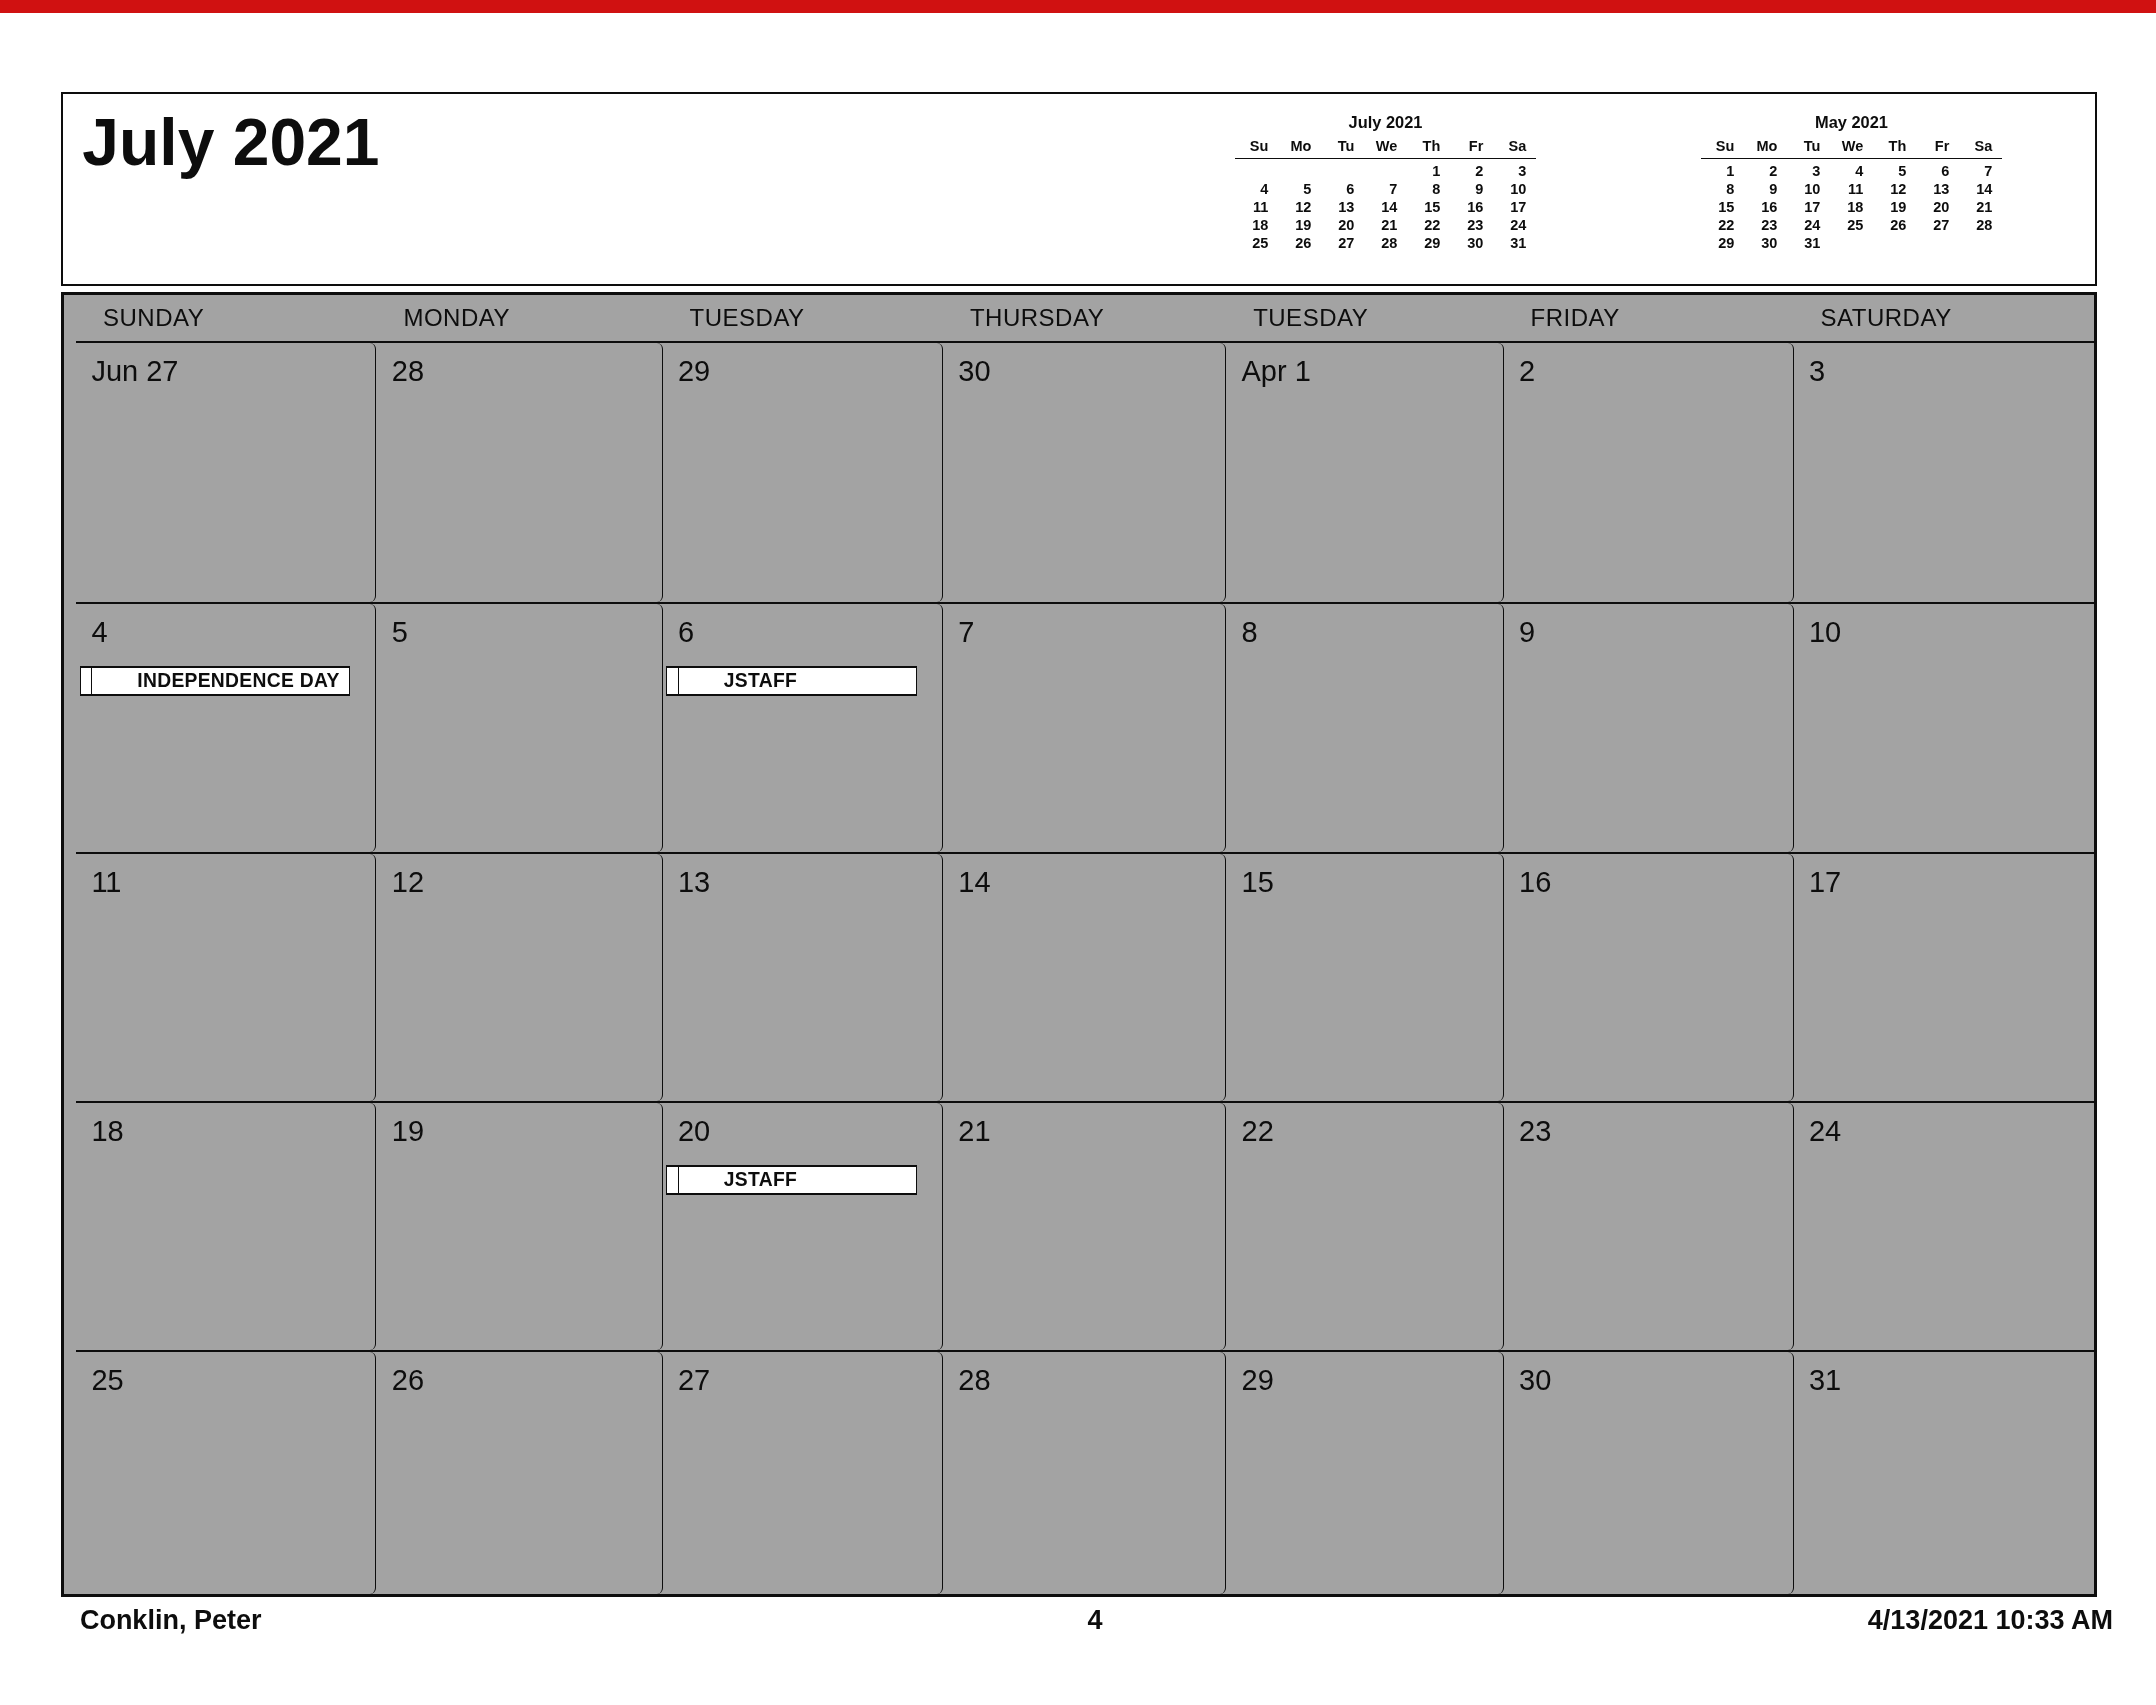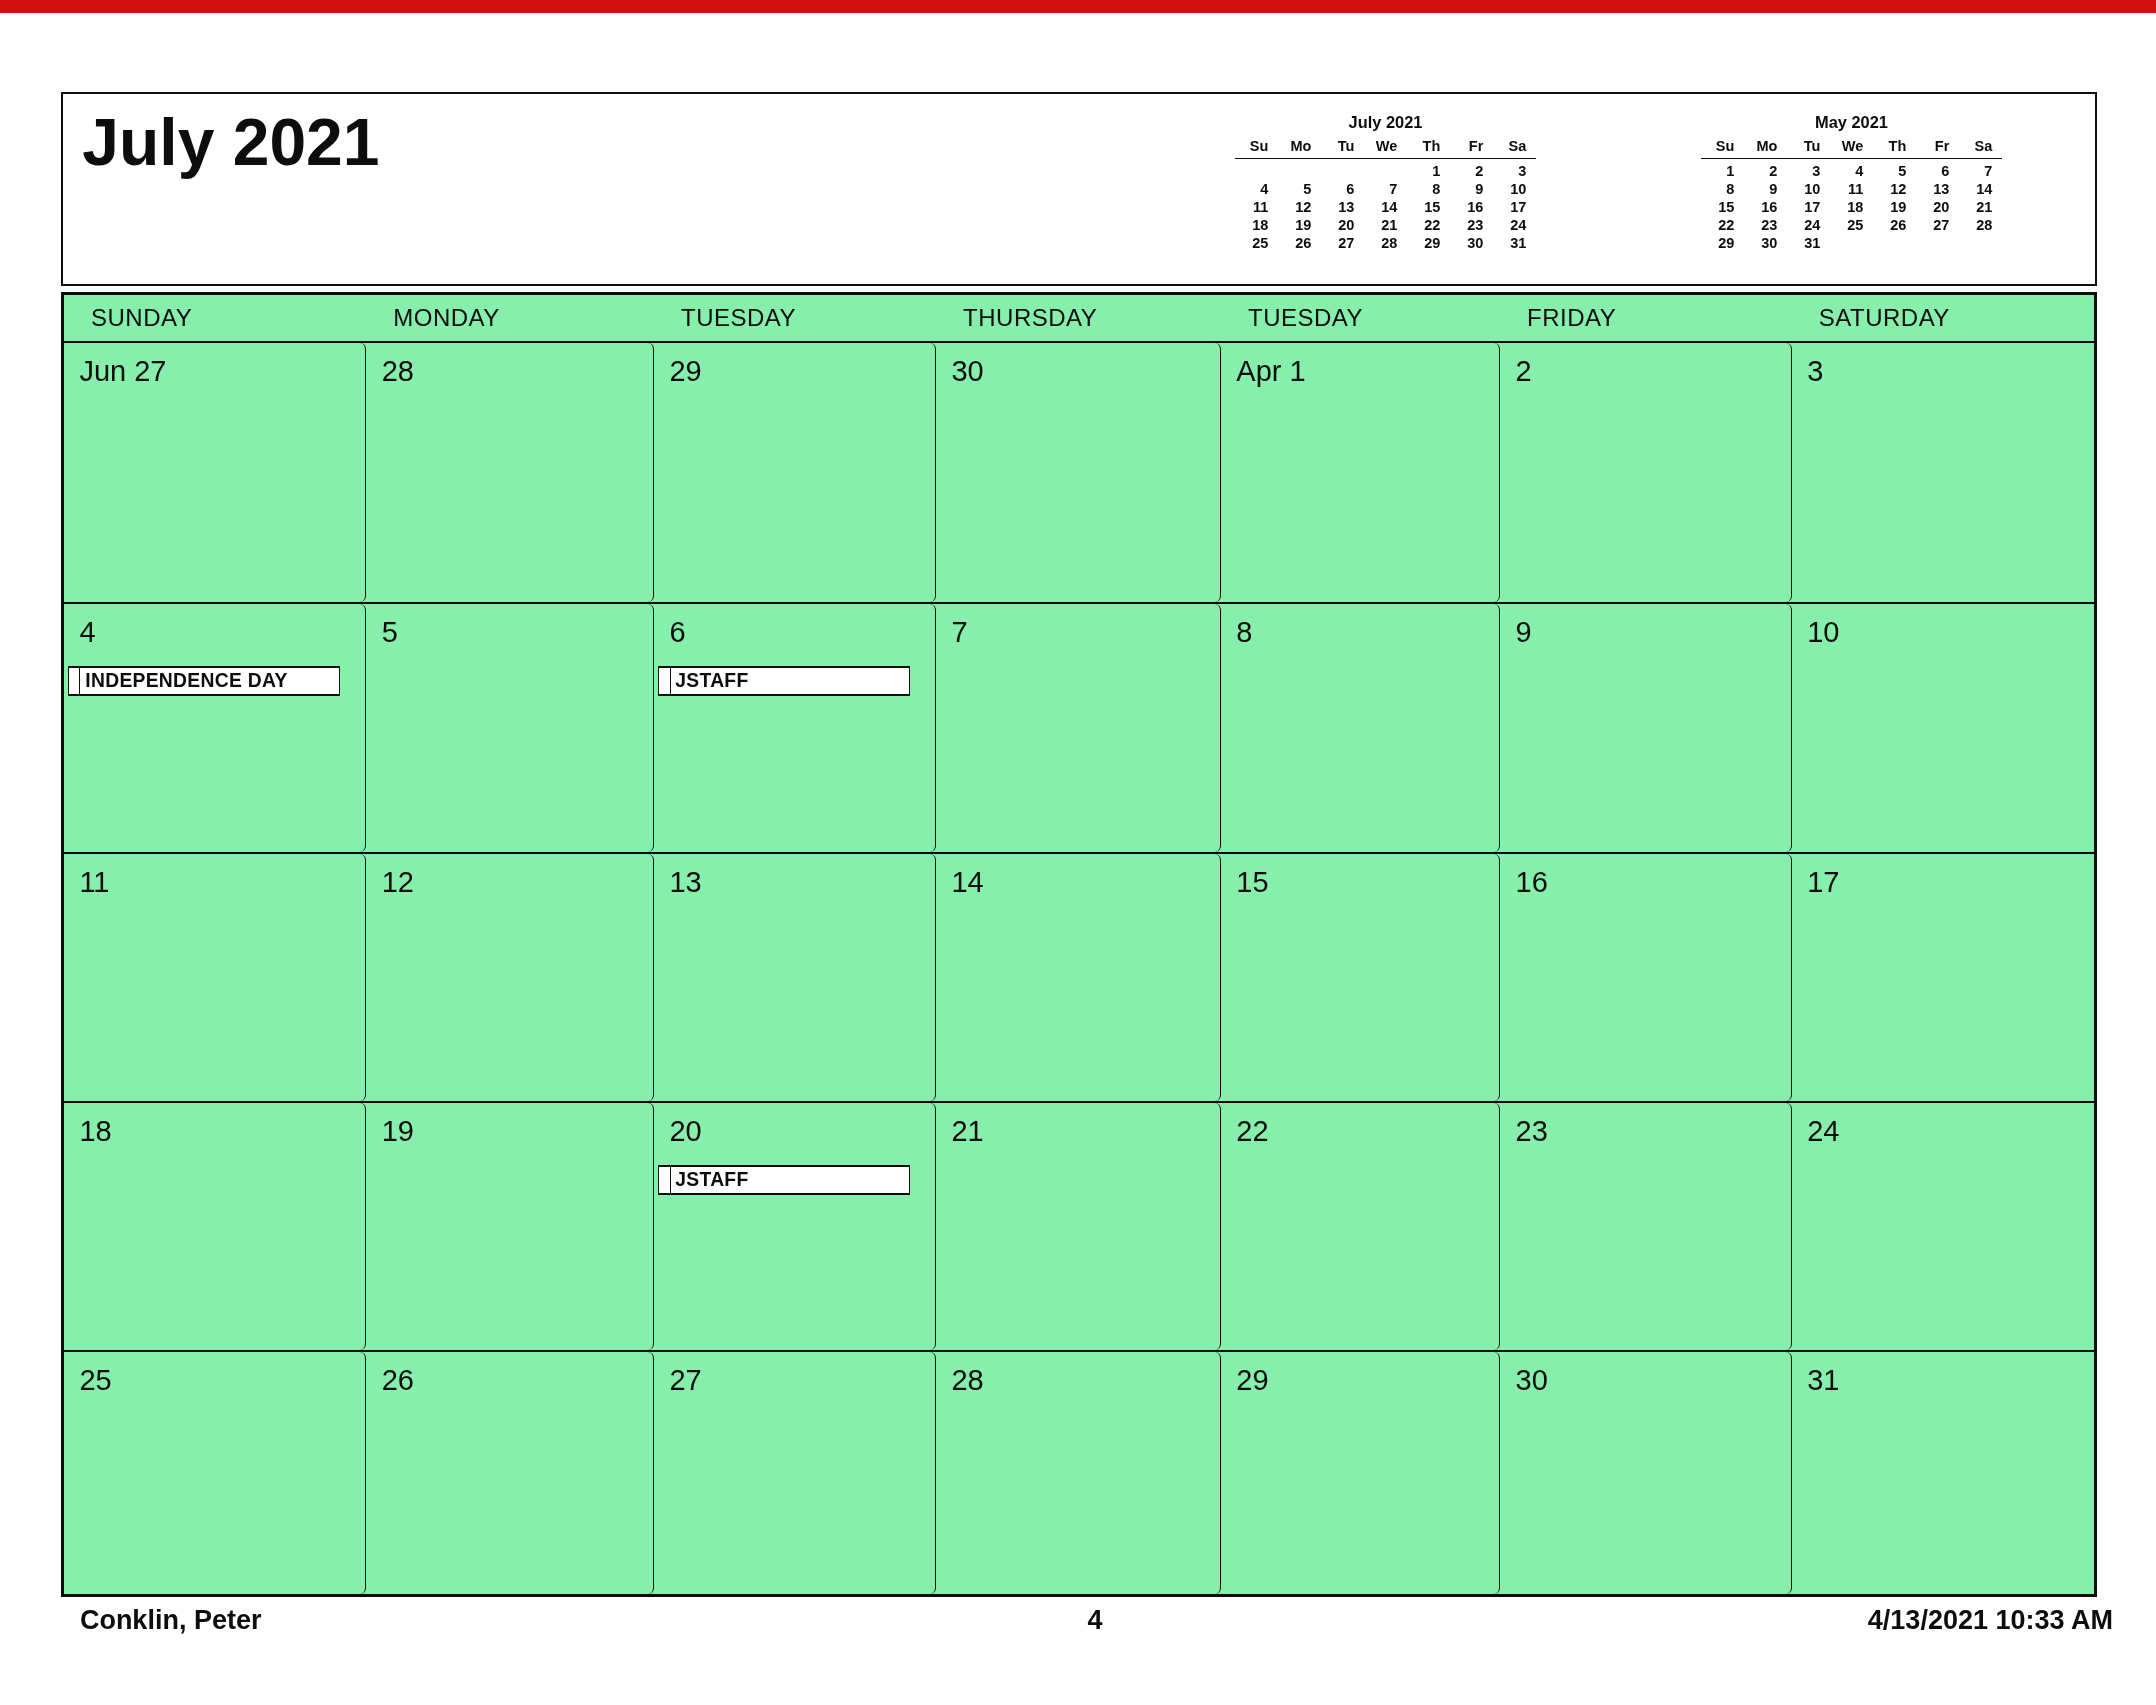--- a/index.html
+++ b/index.html
@@ -34,22 +34,22 @@
   .mini-table { width: 100%; border-collapse: collapse; table-layout: fixed; }
   .mini-table th, .mini-table td {
     text-align: right; font-size: 14.5px; font-weight: 700;
     padding: 0 9.7px 0 0; line-height: 18px;
   }
   .mini-table thead th { border-bottom: 1.9px solid #0d0d0d; padding-bottom: 2.9px; }
   .mini-table tbody tr:first-child td { padding-top: 2.9px; }
   
   .month-grid {
     position: absolute; left: 61px; top: 292px; width: 2036px; height: 1305px;
-    border: 3.9px solid #0d0d0d; background: #86efac;
-    display: flex; flex-direction: column;
+    border: 3.9px solid #0d0d0d; background: #a3a3a3;
+    display: flex; flex-direction: column; padding-left: 12px;
   }
   .dow-row {
     display: grid; grid-template-columns: 314fr 299fr 293fr 296fr 290fr 303fr 314fr;
     height: 48px; flex: 0 0 48px; border-bottom: 2.9px solid #0d0d0d;
   }
   .dow-cell {
     display: flex; align-items: center; padding-left: 27px;
     font-size: 24px; font-weight: 500; letter-spacing: 0.5px;
   }
   .weeks {
@@ -62,21 +62,21 @@
   .week-row + .week-row { border-top: 2.9px solid #0d0d0d; }
   .day-cell { border-right: 1.9px solid #0d0d0d; overflow: hidden; border-radius: 6px; }
   .day-cell:last-child { border-right: none; }
   .day-date {
     display: block; padding: 11.6px 7.7px 0 15.4px;
     font-size: 29px; font-weight: 500;
   }
   .event-box {
     margin: 17.4px 25px 0 3.9px; height: 30px;
     border: 1.9px solid #0d0d0d; border-top-width: 2.9px; border-bottom-width: 2.9px;
-    display: flex; align-items: stretch; background: #fff;
+    display: flex; align-items: stretch; background: #fff; gap: 40px;
   }
   .event-strip { width: 11.6px; border-right: 1.9px solid #0d0d0d; flex: 0 0 11.6px; }
   .event-label {
     display: flex; align-items: center; padding-left: 4.8px;
     font-size: 19.3px; font-weight: 600; letter-spacing: 0.3px; white-space: nowrap;
   }
   
   .footer {
     position: absolute; left: 77px; top: 1605px; width: 2036px; height: 39px;
     font-size: 27px; font-weight: 600;

